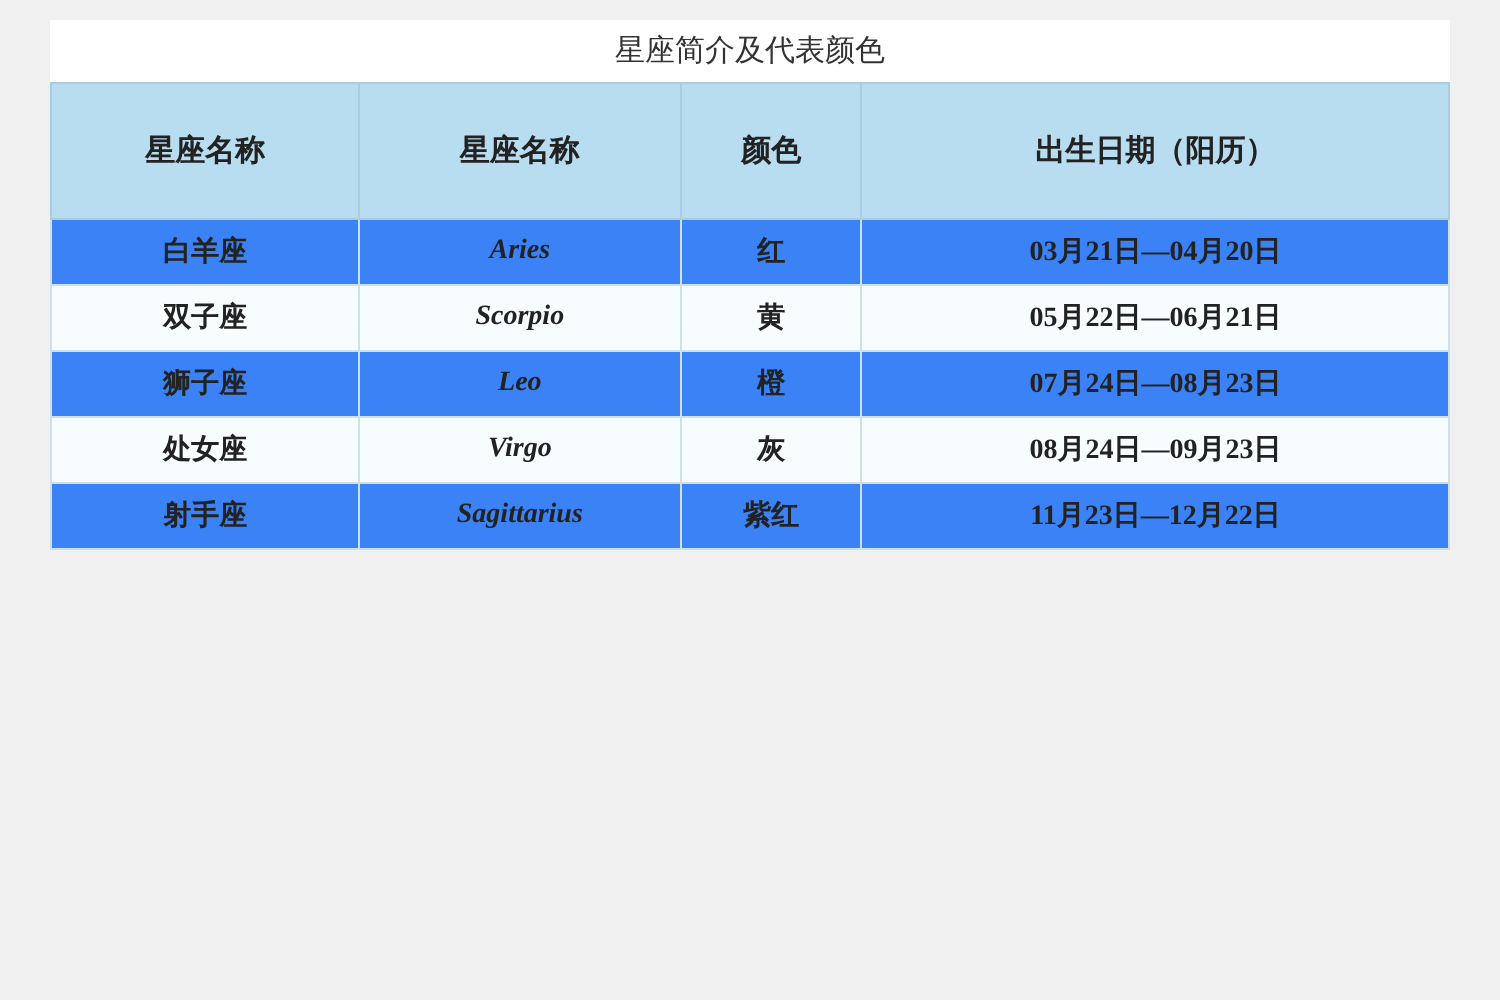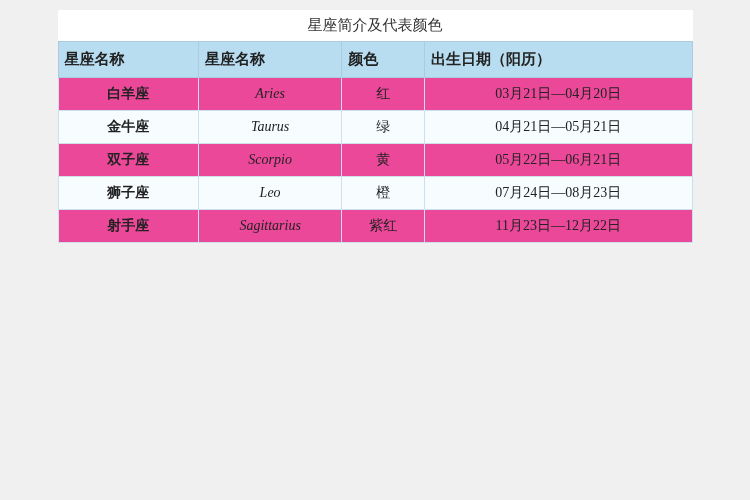--- a/index.html
+++ b/index.html
@@ -13,21 +13,21 @@
       height: 500px;
       background-color: #f0f0f0;
       font-family: "SimSun", "宋体", serif;
       display: flex;
       justify-content: center;
       align-items: flex-start;
       padding-top: 10px;
     }
 
     .container {
-      width: 635px;
+      width: 700px;
       background: #fff;
     }
 
     .page-title {
       text-align: center;
       font-size: 15px;
       color: #333;
       padding: 6px 0;
       background: #fff;
     }
@@ -36,41 +36,42 @@
       width: 100%;
       border-collapse: collapse;
     }
 
     thead tr {
       background-color: #b8ddf0;
     }
 
     thead th {
       border: 1px solid #aacce0;
-      padding: 8px 6px;
-      text-align: left;
+      padding: 24px 6px;
+      text-align: center;
       font-size: 15px;
       font-weight: bold;
       color: #222;
     }
 
     tbody tr {
-      background-color: #ec4899;
+      background-color: #3b82f6;
     }
 
     tbody tr:nth-child(even) {
       background-color: #f7fcff;
     }
 
     tbody td {
       border: 1px solid #cce0ee;
       padding: 7px 6px;
       text-align: center;
       font-size: 14px;
       color: #222;
+      font-weight: bold;
     }
 
     tbody td:first-child {
       font-weight: bold;
     }
 
     tbody td:nth-child(2) {
       font-style: italic;
     }
   </style>
@@ -91,38 +92,38 @@
     </thead>
     <tbody>
 
     <tr>
           <td>白羊座</td>
           <td>Aries</td>
           <td>红</td>
           <td>03月21日—04月20日</td>
         </tr>
         <tr>
-          <td>金牛座</td>
-          <td>Taurus</td>
-          <td>绿</td>
-          <td>04月21日—05月21日</td>
-        </tr>
-        <tr>
           <td>双子座</td>
           <td>Scorpio</td>
           <td>黄</td>
           <td>05月22日—06月21日</td>
         </tr>
         <tr>
           <td>狮子座</td>
           <td>Leo</td>
           <td>橙</td>
           <td>07月24日—08月23日</td>
         </tr>
         <tr>
+          <td>处女座</td>
+          <td>Virgo</td>
+          <td>灰</td>
+          <td>08月24日—09月23日</td>
+        </tr>
+        <tr>
           <td>射手座</td>
           <td>Sagittarius</td>
           <td>紫红</td>
           <td>11月23日—12月22日</td>
         </tr>
       </tbody>
   </table>
 </div>
 
 </body></html>

